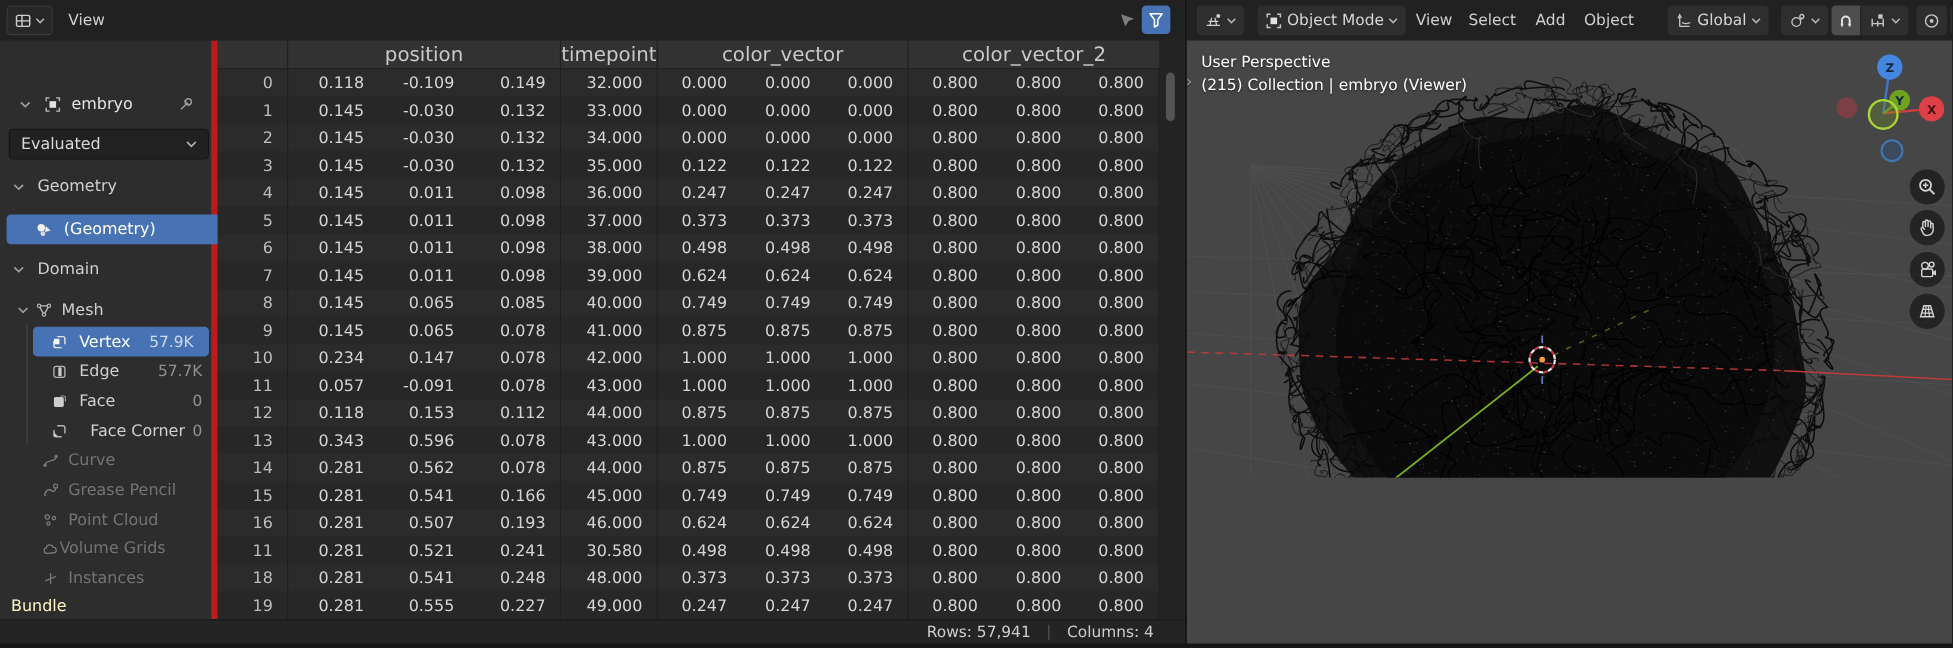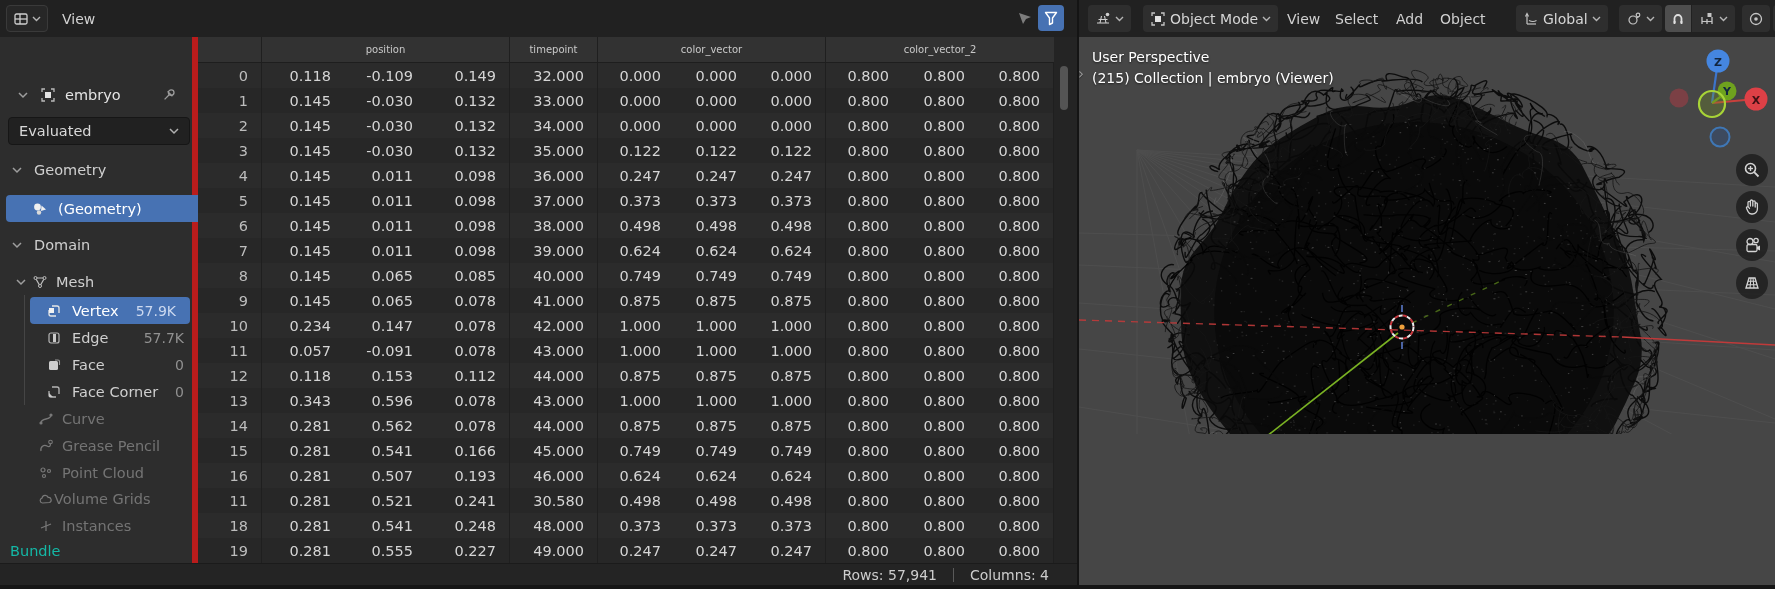--- a/index.html
+++ b/index.html
@@ -26,21 +26,21 @@
   .eval-select{position:absolute;left:8px;top:80px;width:182px;height:28px;background:#212121;border:1px solid #161616;
                border-radius:4px;display:flex;align-items:center;justify-content:space-between;padding:0 10px;box-sizing:border-box;
                font-size:14.5px;color:#d8d8d8;}
   .treeline{position:absolute;left:24px;top:258px;width:1px;height:110px;background:#454545;}
   .icon16{width:16px;height:16px;flex:0 0 16px;}
   .icon14{width:14px;height:14px;flex:0 0 14px;}
 
   
   .table{position:absolute;left:198px;top:37px;width:856px;height:526px;background:#272727;}
   .thead{display:flex;height:26px;background:#323232;border-bottom:1px solid #1e1e1e;box-sizing:border-box;}
-  .th{display:flex;align-items:center;justify-content:center;font-size:10px;color:#c9c9c9;box-sizing:border-box;border-right:1px solid #1f1f1f;}
+  .th{display:flex;align-items:center;justify-content:center;font-size:18px;color:#c9c9c9;box-sizing:border-box;border-right:1px solid #1f1f1f;}
   .w-idx{width:64px;} .w-pos{width:248px;} .w-time{width:88px;} .w-cv{width:228px;} .w-cv2{width:228px;border-right:none;}
   .tbody{position:absolute;left:0;top:26px;width:856px;height:500px;}
   .trow{display:flex;height:25px;}
   .trow.even{background:#2b2b2b;} .trow.odd{background:#272727;}
   .tcell{display:flex;align-items:center;justify-content:flex-end;padding-right:13px;box-sizing:border-box;
          font-size:14.5px;color:#d5d5d5;white-space:nowrap;}
   .tcell.idx{color:#bdbdbd;}
   .tcell.gsep{border-right:1px solid #1f1f1f;}
   .c0{width:64px;} .c1{width:82px;} .c2{width:82px;} .c3{width:84px;} .c4{width:88px;}
   .c5,.c6,.c7,.c8,.c9{width:76px;} .c10{width:76px;}
@@ -188,21 +188,21 @@
         </svg>
         <span class="sb-label" style="margin-left:10px">Face</span>
         <span class="sb-count">0</span>
       </div>
 
       <div class="sb-row" style="top:342px">
         <svg class="icon16" style="margin-left:46px" viewBox="0 0 16 16">
           <path d="M6 3 H11 Q13 3 13 5 V10 M10 13 H5 Q3 13 3 11 V7" fill="none" stroke="#b5b5b5" stroke-width="1.3"></path>
           <path d="M3 13 L3 9 L7 13 Z" fill="#c9c9c9"></path>
         </svg>
-        <span class="sb-label" style="margin-left:10px">Face Corner</span>
+        <span class="sb-label" style="margin-left:20px">Face Corner</span>
         <span class="sb-count">0</span>
       </div>
 
       <div class="sb-row dim" style="top:369px">
         <svg class="icon16" style="margin-left:38px" viewBox="0 0 16 16">
           <path d="M3 12 C3 6 13 10 13 4" fill="none" stroke="#787878" stroke-width="1.3"></path>
           <circle cx="3" cy="12" r="1.6" fill="#787878"></circle>
             <circle cx="13" cy="4" r="1.6" fill="#787878"></circle>
         </svg>
         <span class="sb-label" style="margin-left:8px">Curve</span>
@@ -229,21 +229,21 @@
         <span class="sb-label" style="margin-left:0">Volume Grids</span>
       </div>
       <div class="sb-row dim" style="top:476px">
         <svg class="icon16" style="margin-left:38px" viewBox="0 0 16 16">
           <line x1="8" y1="3" x2="8" y2="13" stroke="#787878" stroke-width="1.2"></line>
           <line x1="3" y1="10" x2="13" y2="6" stroke="#787878" stroke-width="1.2"></line>
         </svg>
         <span class="sb-label" style="margin-left:8px">Instances</span>
       </div>
 
-      <div class="sb-row" style="top:501px;color:#14b8a6">
+      <div class="sb-row" style="top:501px;color:#fef9c3">
         <span class="sb-label" style="margin-left:10px">Bundle</span>
       </div>
     </aside>
 
     <div class="table">
       <div class="thead">
         <div class="th w-idx"></div>
         <div class="th w-pos">position</div>
         <div class="th w-time">timepoint</div>
         <div class="th w-cv">color_vector</div>

